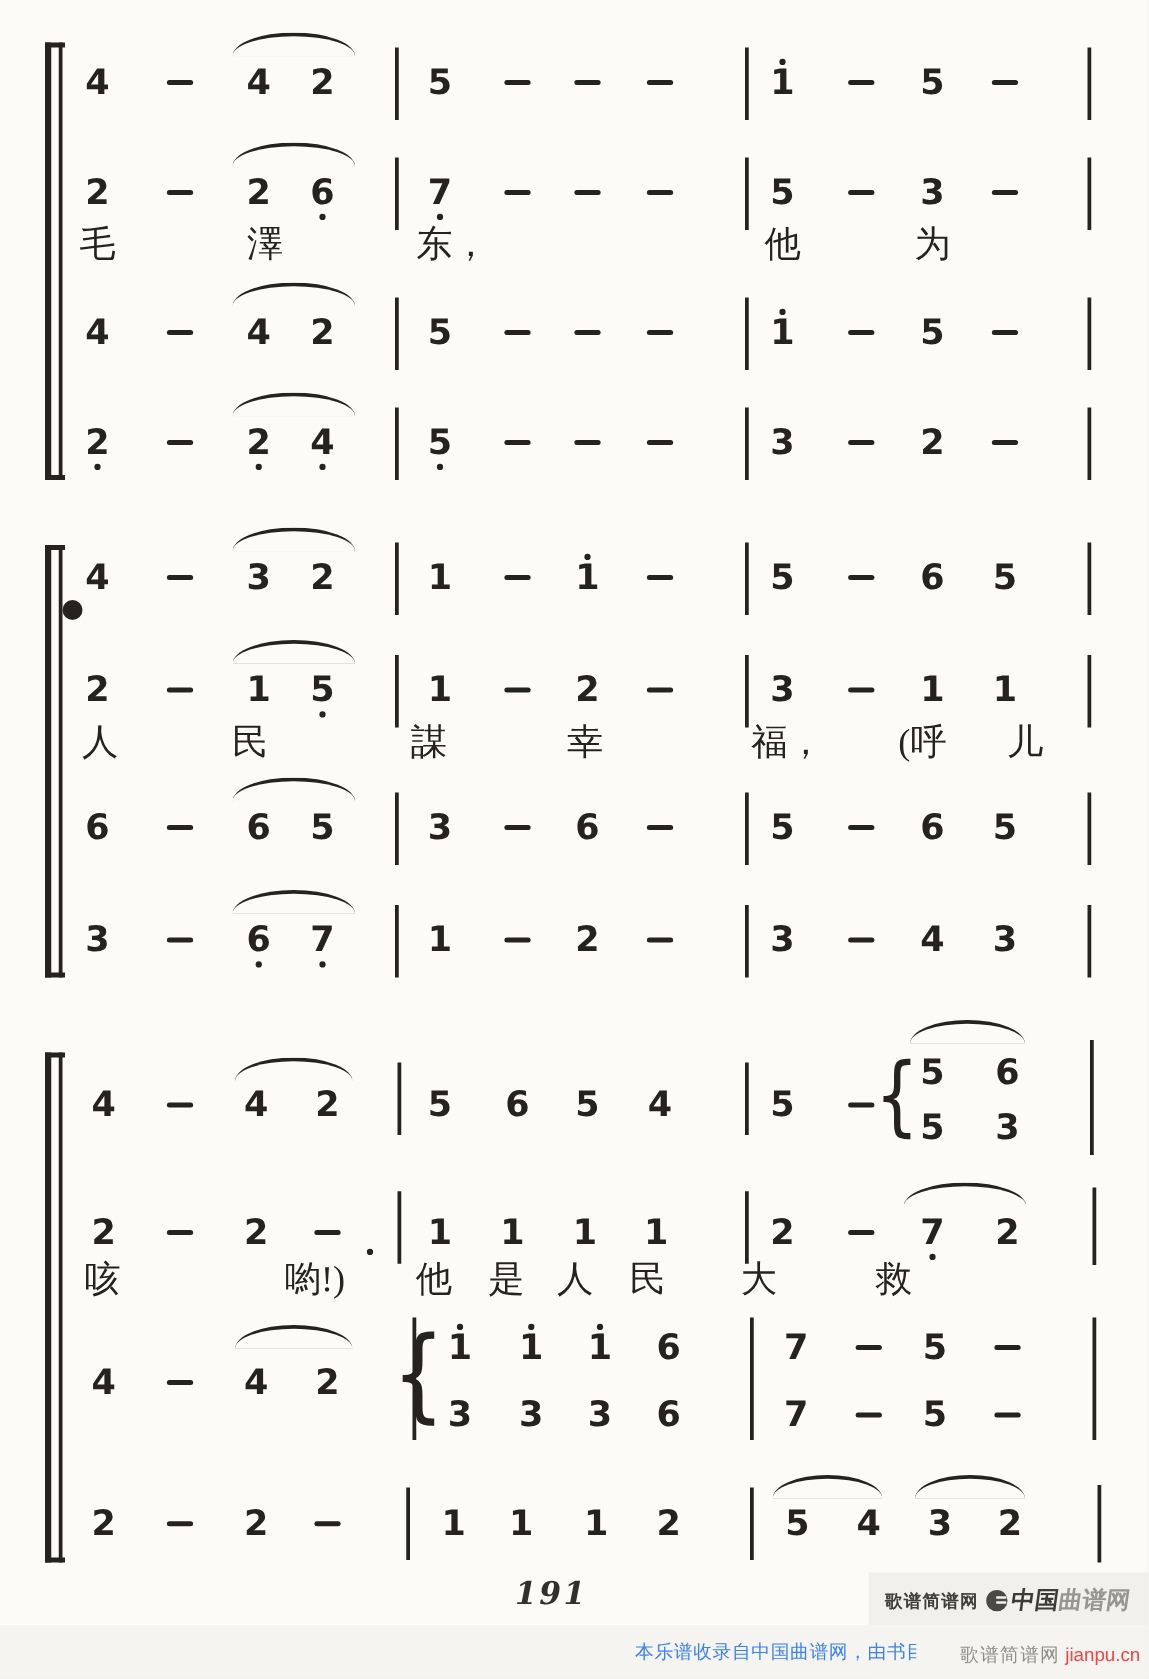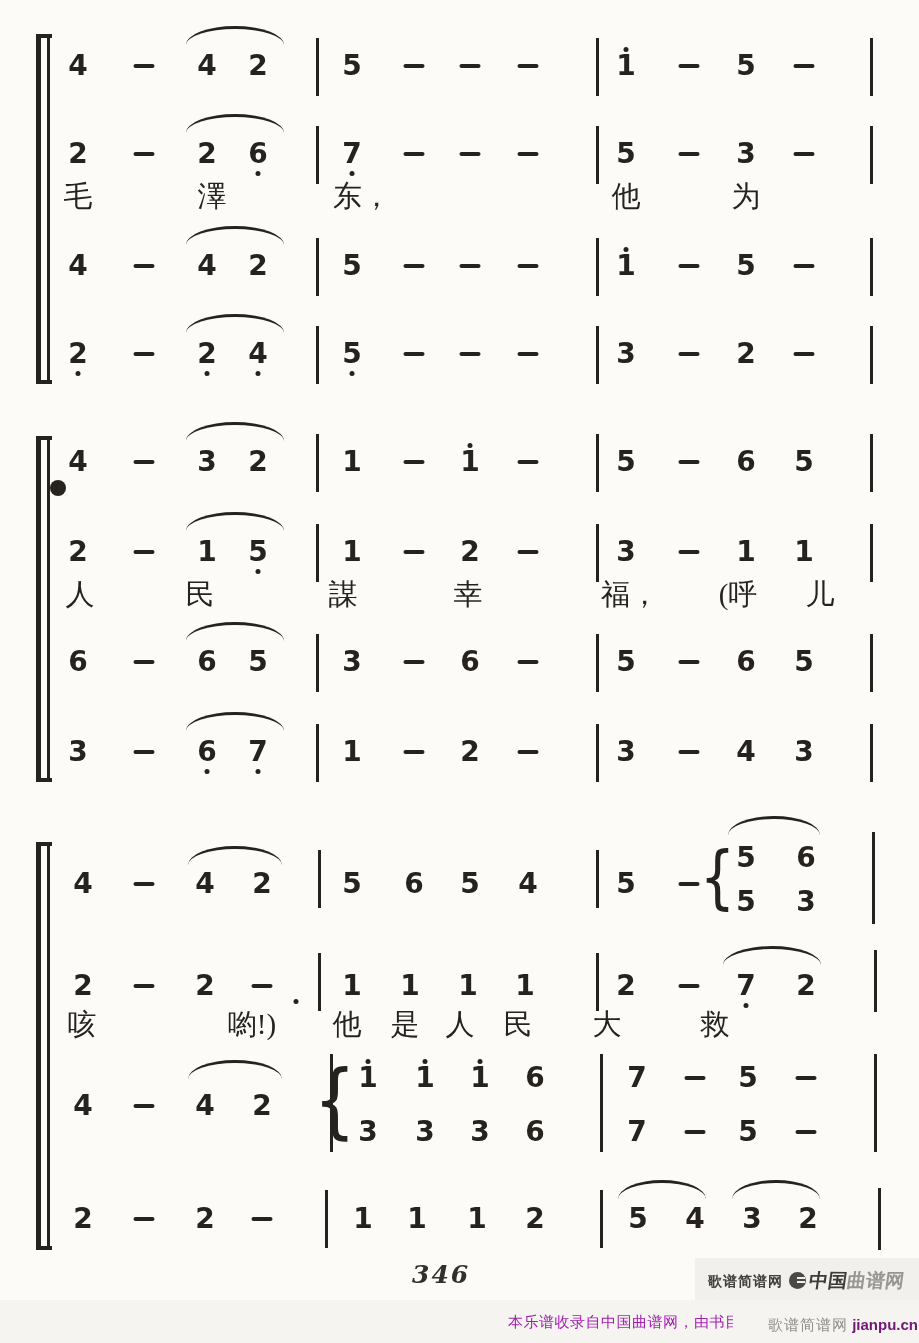--- a/index.html
+++ b/index.html
@@ -25,33 +25,33 @@
   .upload-mark{position:absolute;left:708px;top:1270px;white-space:nowrap;}
   .up-prefix{font:600 14px/20px "Liberation Sans",sans-serif;color:#3f3e3c;letter-spacing:1px;vertical-align:middle;}
   .cnlogo{display:inline-block;position:relative;width:17px;height:17px;border-radius:50%;background:#4a4947;vertical-align:middle;margin:0 3px 0 6px;}
   .cnlogo i{position:absolute;left:8px;width:8px;height:2px;background:#f1f0ed;}
   .cnlogo i:first-child{top:5px;}
   .cnlogo i:last-child{top:9px;}
   .cnname{display:inline-block;transform:skewX(-8deg);vertical-align:middle;font:700 19px/20px "Liberation Sans",sans-serif;}
   .cnname b{color:#3c3b39;}
   .cnname em{color:#989document6;font-style:normal;}
   .cnname em{color:#989694;font-style:normal;}
-  .source-note{position:absolute;left:508px;top:1312px;font:15px/20px "Liberation Sans",sans-serif;color:#a21caf;letter-spacing:0.5px;white-space:nowrap;}
+  .source-note{position:absolute;left:508px;top:1312px;font:15px/20px "Liberation Sans",sans-serif;color:#3b82f6;letter-spacing:0.5px;white-space:nowrap;}
   .clipchar{display:inline-block;width:8px;overflow:hidden;vertical-align:bottom;}
   .site-mark{position:absolute;left:768px;top:1315px;white-space:nowrap;font:15px/20px "Liberation Sans",sans-serif;}
   .site-name{color:#8f8d8a;letter-spacing:1px;}
-  .site-url{color:#701a75;font-weight:700;}
+  .site-url{color:#ef4444;font-weight:400;}
 </style>
 </head>
 <body>
 
 <div id="score" style="--ink: #26231f;">
   <div class="corner-bg"></div>
   <div class="footer-strip"></div>
-  <div class="pagenum">346</div>
+  <div class="pagenum">191</div>
 
   <div class="upload-mark">
     <span class="up-prefix">歌谱简谱网</span><span class="cnlogo"><i></i><i></i></span><span class="cnname"><b>中国</b><em>曲谱网</em></span>
   </div>
 
   <div class="source-note"><span>本乐谱收录自中国曲谱网，由书</span><span class="clipchar">目</span></div>
 
   <div class="site-mark">
     <span class="site-name">歌谱简谱网</span>
     <span class="site-url">jianpu.cn</span>

